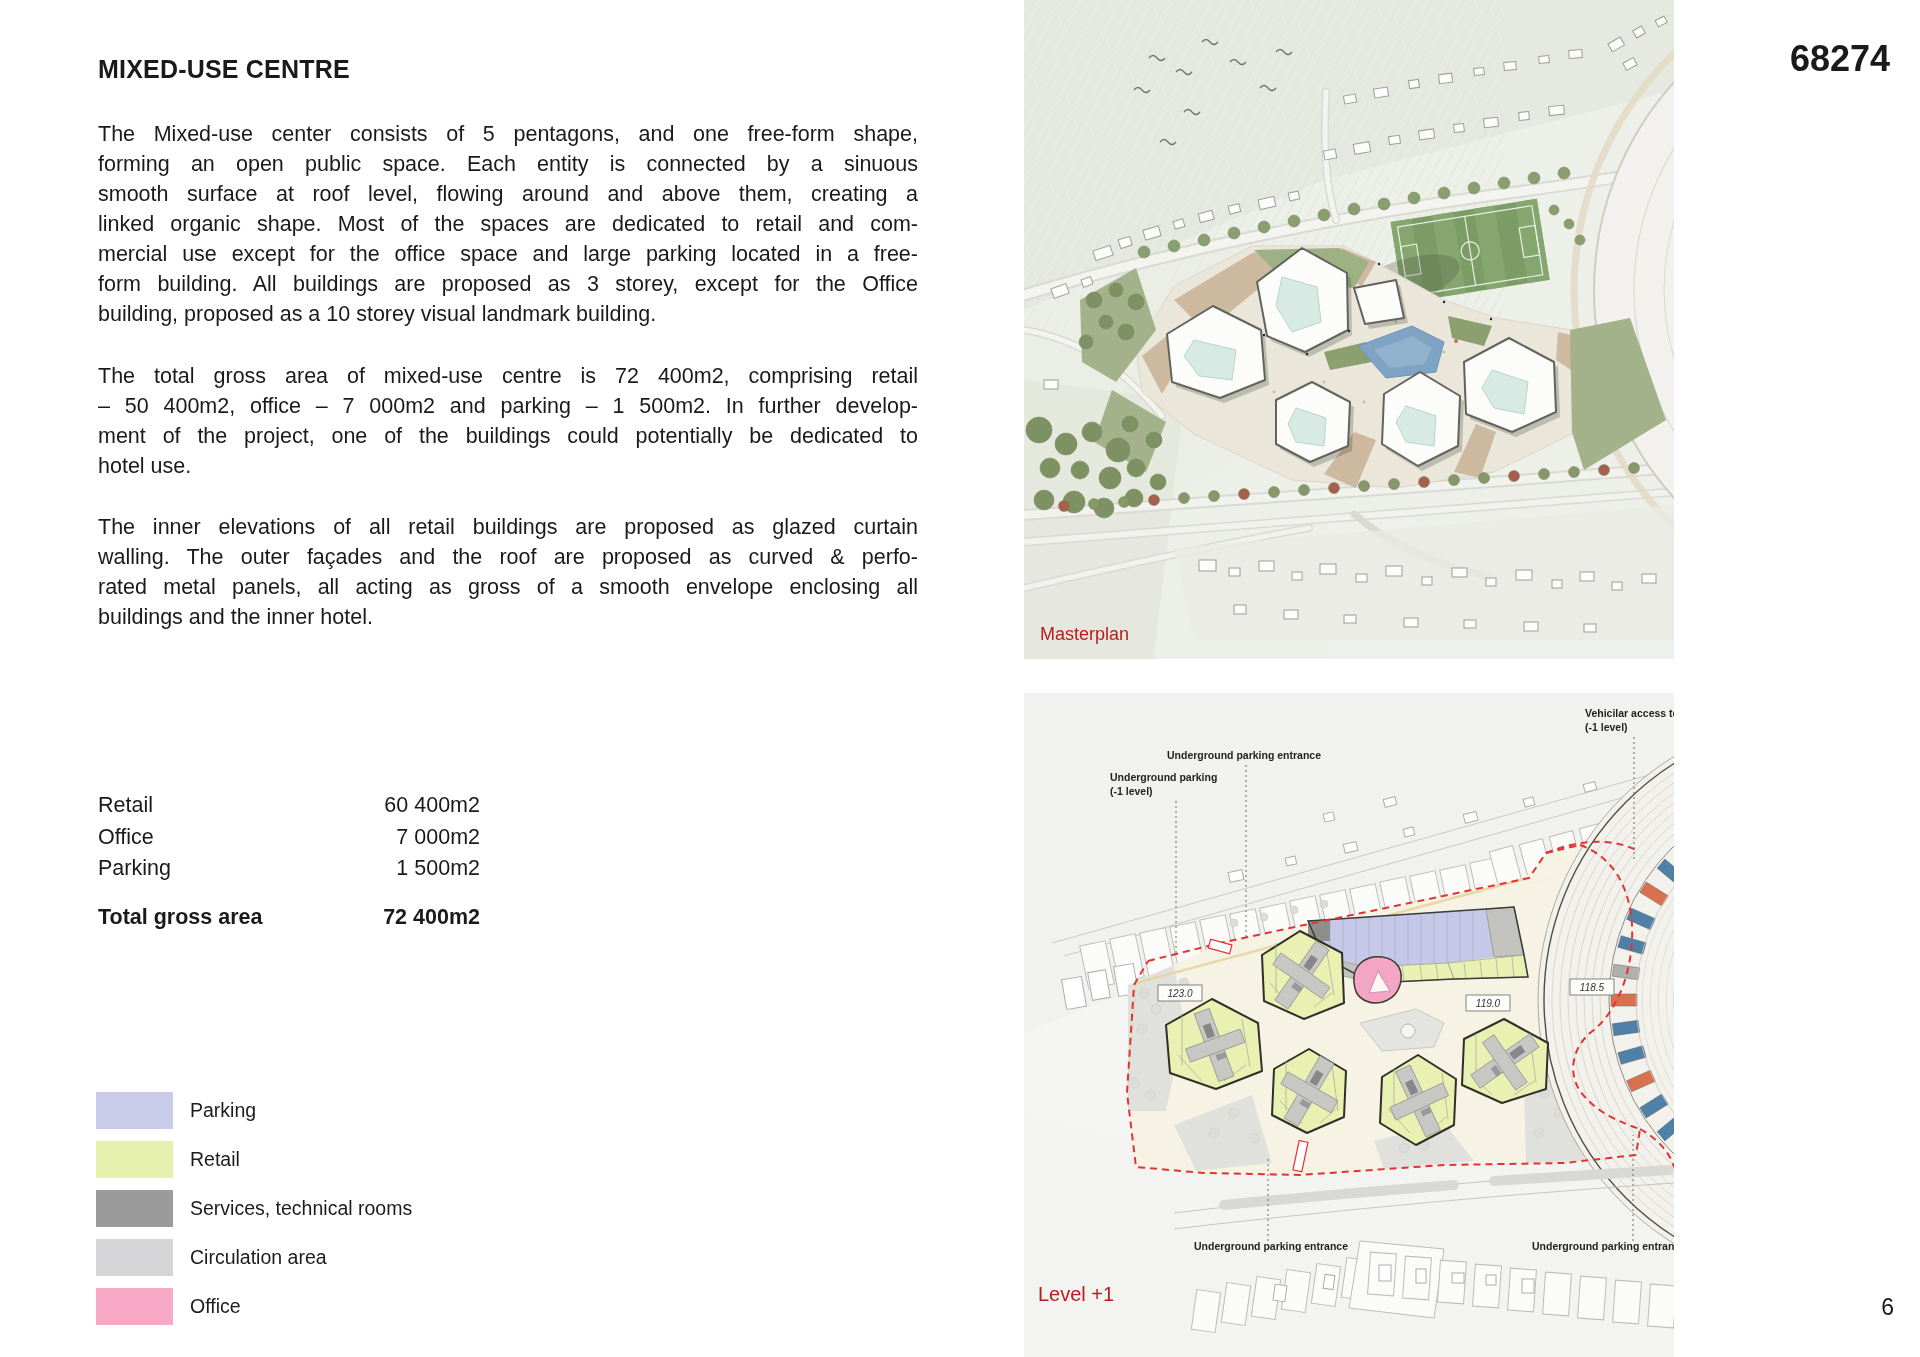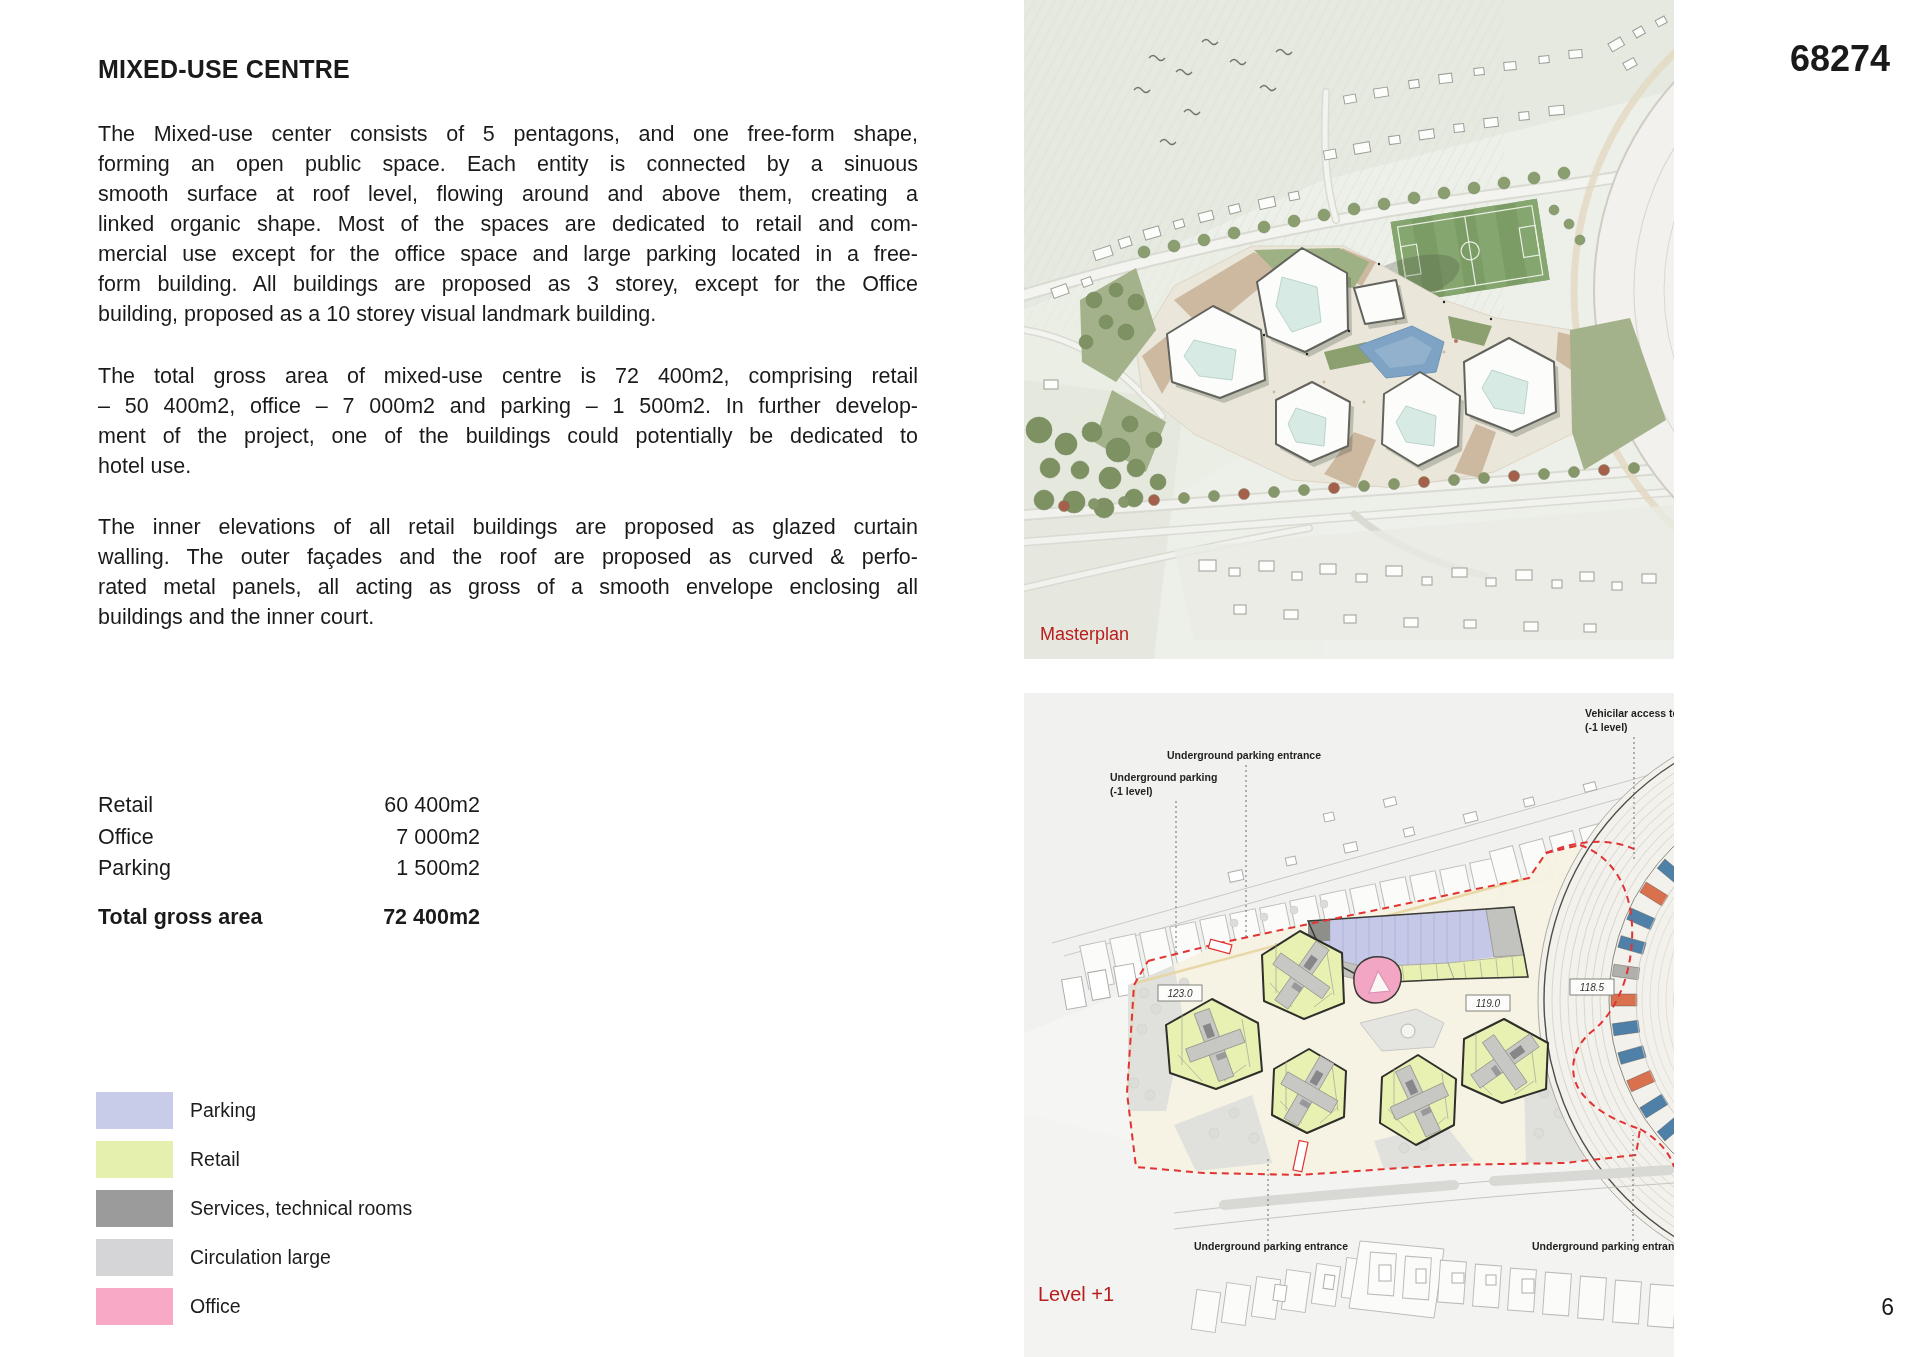--- a/index.html
+++ b/index.html
@@ -56,21 +56,21 @@
     <div class="jline">The total gross area of mixed-use centre is 72 400m2, comprising retail</div>
     <div class="jline">– 50 400m2, office – 7 000m2 and parking  – 1 500m2. In further develop-</div>
     <div class="jline">ment of the project, one of the buildings could potentially be dedicated to</div>
     <div class="jline last">hotel use.</div>
   </div>
 
   <div class="abs para p3">
     <div class="jline">The inner elevations of all retail buildings are proposed as glazed curtain</div>
     <div class="jline">walling. The outer façades and the roof are proposed as curved &amp; perfo-</div>
     <div class="jline">rated metal panels, all acting as gross of a smooth envelope enclosing all</div>
-    <div class="jline last">buildings and the inner court.</div>
+    <div class="jline last">buildings and the inner hotel.</div>
   </div>
 
   <div class="abs area-rows">
     <div class="arow">
       <span>Retail</span>
       <span>60 400m2</span>
     </div>
     <div class="arow">
       <span>Office</span>
       <span>7 000m2</span>
@@ -93,21 +93,21 @@
     <div class="leg-item">
       <span class="leg-swatch" style="background-color: rgb(230, 240, 174);"></span>
       <span class="leg-label">Retail</span>
     </div>
     <div class="leg-item">
       <span class="leg-swatch" style="background-color: rgb(155, 155, 155);"></span>
       <span class="leg-label">Services, technical rooms</span>
     </div>
     <div class="leg-item">
       <span class="leg-swatch" style="background-color: rgb(213, 213, 215);"></span>
-      <span class="leg-label">Circulation large</span>
+      <span class="leg-label">Circulation area</span>
     </div>
     <div class="leg-item">
       <span class="leg-swatch" style="background-color: rgb(248, 169, 198);"></span>
       <span class="leg-label">Office</span>
     </div>
   </div>
 
   <div class="abs code">68274</div>
 
   <div class="abs fig fig-master">

